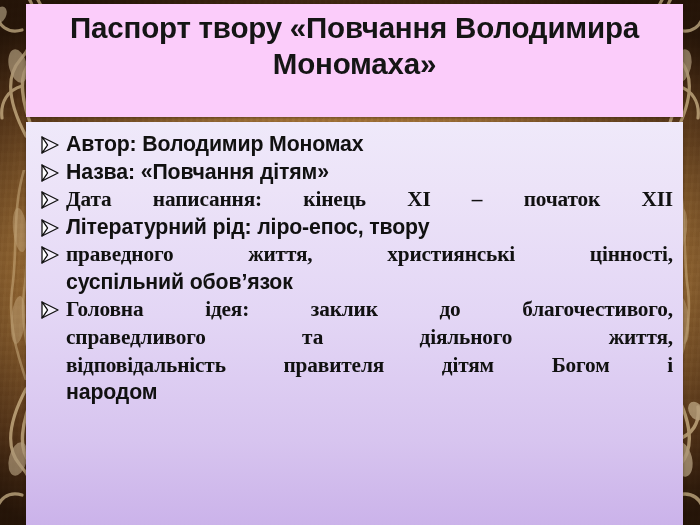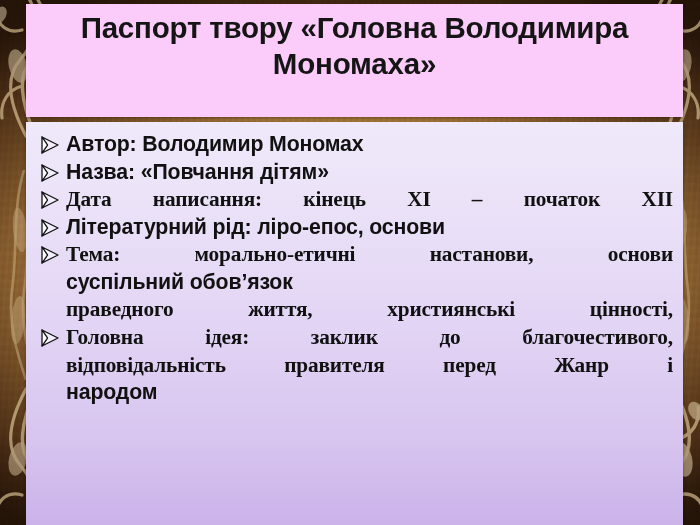--- a/index.html
+++ b/index.html
@@ -233,21 +233,21 @@
       <path d="M46 0 C 34 40, 40 80, 34 120 C 30 156, 40 186, 48 210"></path>
       <path d="M56 0 C 46 42, 52 82, 46 122 C 42 158, 52 188, 58 210"></path>
     </g>
     <g fill="#f0dcb4" opacity="0.55">
       <ellipse cx="42" cy="60" rx="7" ry="22" transform="rotate(-6 42 60)"></ellipse>
       <ellipse cx="40" cy="150" rx="7" ry="24" transform="rotate(5 40 150)"></ellipse>
     </g>
   </svg>
 
   <div id="title-box">
-    <div id="title-text">Паспорт твору «Головна Володимира Мономаха»</div>
+    <div id="title-text">Паспорт твору «Повчання Володимира Мономаха»</div>
   </div>
 
   <div id="body-box">
     <ul class="bullets" id="bullet-list">
         <li>
           <span class="bullet-marker"><svg viewBox="0 0 24 24" width="24" height="24">
               <path d="M4 4 L20 12 L4 20 L9.5 12 Z" fill="#f3eefb" stroke="#111" stroke-width="1.3" stroke-linejoin="round"></path>
               <path d="M4 4 L9.5 12 L4 20 Z" fill="#ffffff" stroke="#111" stroke-width="1.3" stroke-linejoin="round"></path>
             </svg></span>
           <span class="ln last">Автор: Володимир Мономах</span>
@@ -264,36 +264,36 @@
               <path d="M4 4 L20 12 L4 20 L9.5 12 Z" fill="#f3eefb" stroke="#111" stroke-width="1.3" stroke-linejoin="round"></path>
               <path d="M4 4 L9.5 12 L4 20 Z" fill="#ffffff" stroke="#111" stroke-width="1.3" stroke-linejoin="round"></path>
             </svg></span>
           <span class="ln just">Дата написання: кінець XI – початок XII</span>
         </li>
         <li>
           <span class="bullet-marker"><svg viewBox="0 0 24 24" width="24" height="24">
               <path d="M4 4 L20 12 L4 20 L9.5 12 Z" fill="#f3eefb" stroke="#111" stroke-width="1.3" stroke-linejoin="round"></path>
               <path d="M4 4 L9.5 12 L4 20 Z" fill="#ffffff" stroke="#111" stroke-width="1.3" stroke-linejoin="round"></path>
             </svg></span>
-          <span class="ln last">Літературний рід: ліро-епос, основи</span>
-        </li>
-        <li>
-          <span class="bullet-marker"><svg viewBox="0 0 24 24" width="24" height="24">
-              <path d="M4 4 L20 12 L4 20 L9.5 12 Z" fill="#f3eefb" stroke="#111" stroke-width="1.3" stroke-linejoin="round"></path>
-              <path d="M4 4 L9.5 12 L4 20 Z" fill="#ffffff" stroke="#111" stroke-width="1.3" stroke-linejoin="round"></path>
-            </svg></span>
-          <span class="ln just">Тема: морально-етичні настанови, основи</span>
+          <span class="ln last">Літературний рід: ліро-епос, твору</span>
+        </li>
+        <li>
+          <span class="bullet-marker"><svg viewBox="0 0 24 24" width="24" height="24">
+              <path d="M4 4 L20 12 L4 20 L9.5 12 Z" fill="#f3eefb" stroke="#111" stroke-width="1.3" stroke-linejoin="round"></path>
+              <path d="M4 4 L9.5 12 L4 20 Z" fill="#ffffff" stroke="#111" stroke-width="1.3" stroke-linejoin="round"></path>
+            </svg></span>
+          <span class="ln just">праведного життя, християнські цінності,</span>
           <span class="ln last">суспільний обов’язок</span>
-          <span class="ln just">праведного життя, християнські цінності,</span>
         </li>
         <li>
           <span class="bullet-marker"><svg viewBox="0 0 24 24" width="24" height="24">
               <path d="M4 4 L20 12 L4 20 L9.5 12 Z" fill="#f3eefb" stroke="#111" stroke-width="1.3" stroke-linejoin="round"></path>
               <path d="M4 4 L9.5 12 L4 20 Z" fill="#ffffff" stroke="#111" stroke-width="1.3" stroke-linejoin="round"></path>
             </svg></span>
           <span class="ln just">Головна ідея: заклик до благочестивого,</span>
-          <span class="ln just">відповідальність правителя перед Жанр і</span>
+          <span class="ln just">справедливого та діяльного життя,</span>
+          <span class="ln just">відповідальність правителя дітям Богом і</span>
           <span class="ln last">народом</span>
         </li>
       </ul>
   </div>
 
 </div>
 
 </body></html>

